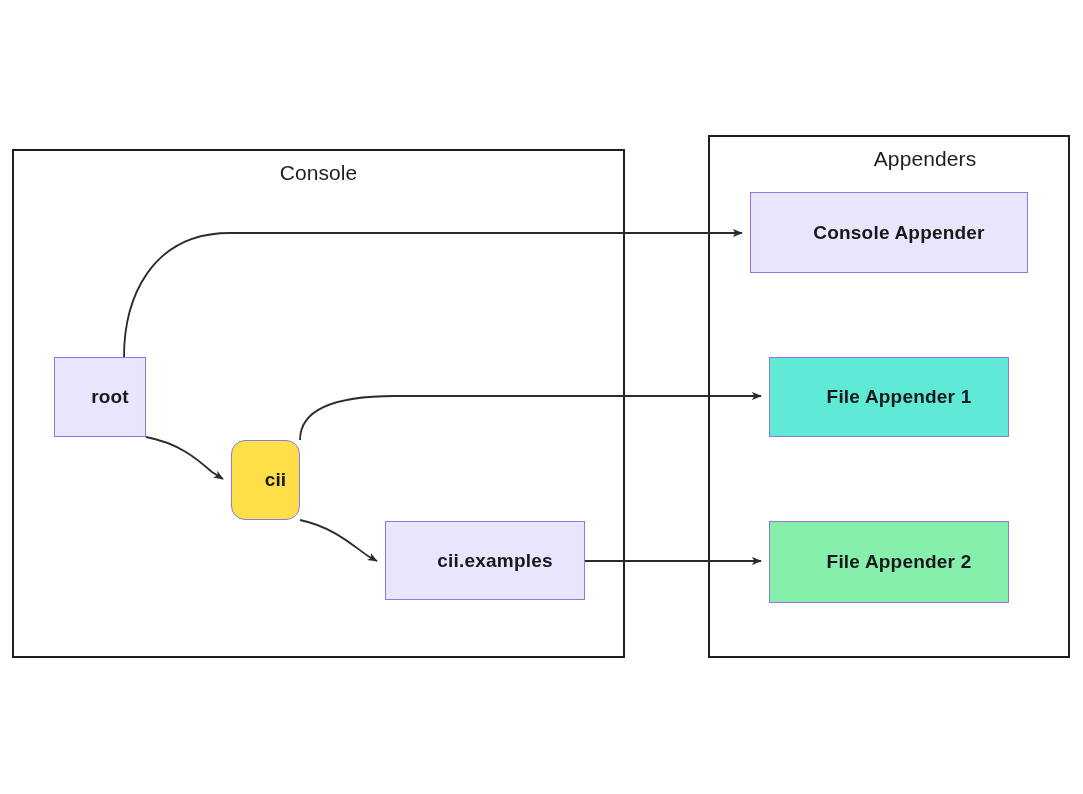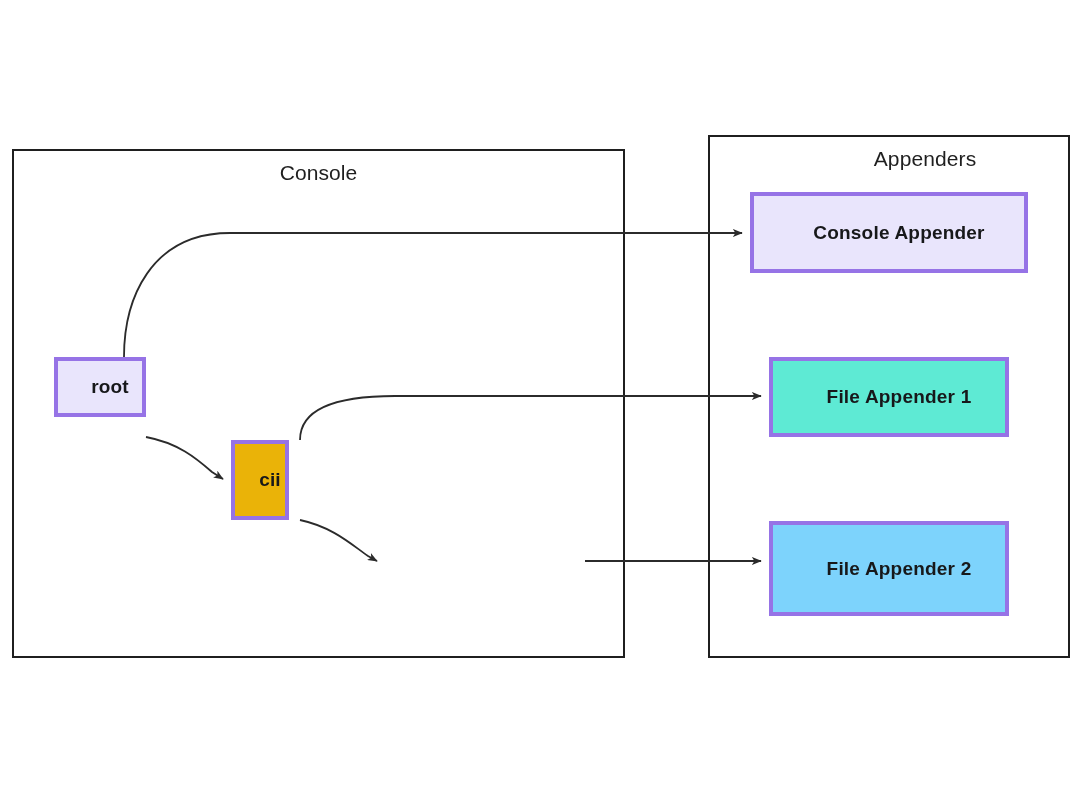--- a/index.html
+++ b/index.html
@@ -32,21 +32,21 @@
     width: 100%;
     text-align: center;
     font-size: 21px;
     font-weight: 400;
     color: #1f1f1f;
     letter-spacing: 0.1px;
   }
   .node {
     position: absolute;
     background: #e9e5fc;
-    border: 4px solid #0f766e;
+    border: 1px solid #0f766e;
     box-sizing: border-box;
     display: flex;
     align-items: center;
     justify-content: center;
     padding-left: 20px;
   }
   .node-label {
     font-size: 19px;
     font-weight: bold;
     color: #17181a;
@@ -83,34 +83,37 @@
     </defs>
     <g id="edge-paths">
         <path d="M 124,357 C 124,300 150,233 230,233 L 742,233" fill="none" stroke="#2b2b2b" stroke-width="1.8" stroke-linecap="butt" marker-end="url(#arrowhead)"></path>
         <path d="M 146,437 C 178,443 196,458 212,472 L 223,479" fill="none" stroke="#2b2b2b" stroke-width="1.8" stroke-linecap="butt" marker-end="url(#arrowhead)"></path>
         <path d="M 300,440 C 300,412 330,396 395,396 L 761,396" fill="none" stroke="#2b2b2b" stroke-width="1.8" stroke-linecap="butt" marker-end="url(#arrowhead)"></path>
         <path d="M 300,520 C 333,527 352,545 368,556 L 377,561" fill="none" stroke="#2b2b2b" stroke-width="1.8" stroke-linecap="butt" marker-end="url(#arrowhead)"></path>
         <path d="M 585,561 L 761,561" fill="none" stroke="#2b2b2b" stroke-width="1.8" stroke-linecap="butt" marker-end="url(#arrowhead)"></path>
       </g>
   </svg>
 
-  <div class="node" id="node-root" style="left: 54px; top: 357px; width: 92px; height: 60px; background: rgb(233, 229, 252); border-color: rgb(150, 115, 230);">
+  <div class="node" id="node-root" style="left: 54px; top: 357px; width: 92px; height: 80px; background: rgb(233, 229, 252); border-color: rgb(150, 115, 230);">
     <span class="node-label">root</span>
   </div>
 
-  <div class="node" id="node-cii" style="left: 231px; top: 440px; width: 58px; height: 80px; background: #eab308; border-color: rgb(150, 115, 230);">
+  <div class="node" id="node-cii" style="left: 231px; top: 440px; width: 69px; height: 80px; background: #fde047; border-color: rgb(150, 115, 230); border-radius: 14px;">
     <span class="node-label">cii</span>
   </div>
 
+  <div class="node" id="node-cii_examples" style="left: 385px; top: 521px; width: 200px; height: 79px; background: rgb(233, 229, 252); border-color: rgb(150, 115, 230);">
+    <span class="node-label">cii.examples</span>
+  </div>
 
   <div class="node" id="node-console_appender" style="left: 750px; top: 192px; width: 278px; height: 81px; background: rgb(233, 229, 252); border-color: rgb(150, 115, 230);">
     <span class="node-label">Console Appender</span>
   </div>
 
   <div class="node" id="node-file_appender_1" style="left: 769px; top: 357px; width: 240px; height: 80px; background: #5eead4; border-color: rgb(150, 115, 230);">
     <span class="node-label">File Appender 1</span>
   </div>
 
-  <div class="node" id="node-file_appender_2" style="left: 769px; top: 521px; width: 240px; height: 95px; background: #7dd3fc; border-color: rgb(150, 115, 230);">
+  <div class="node" id="node-file_appender_2" style="left: 769px; top: 521px; width: 240px; height: 82px; background: #86efac; border-color: rgb(150, 115, 230);">
     <span class="node-label">File Appender 2</span>
   </div>
 
 </div>
 
 </body></html>

